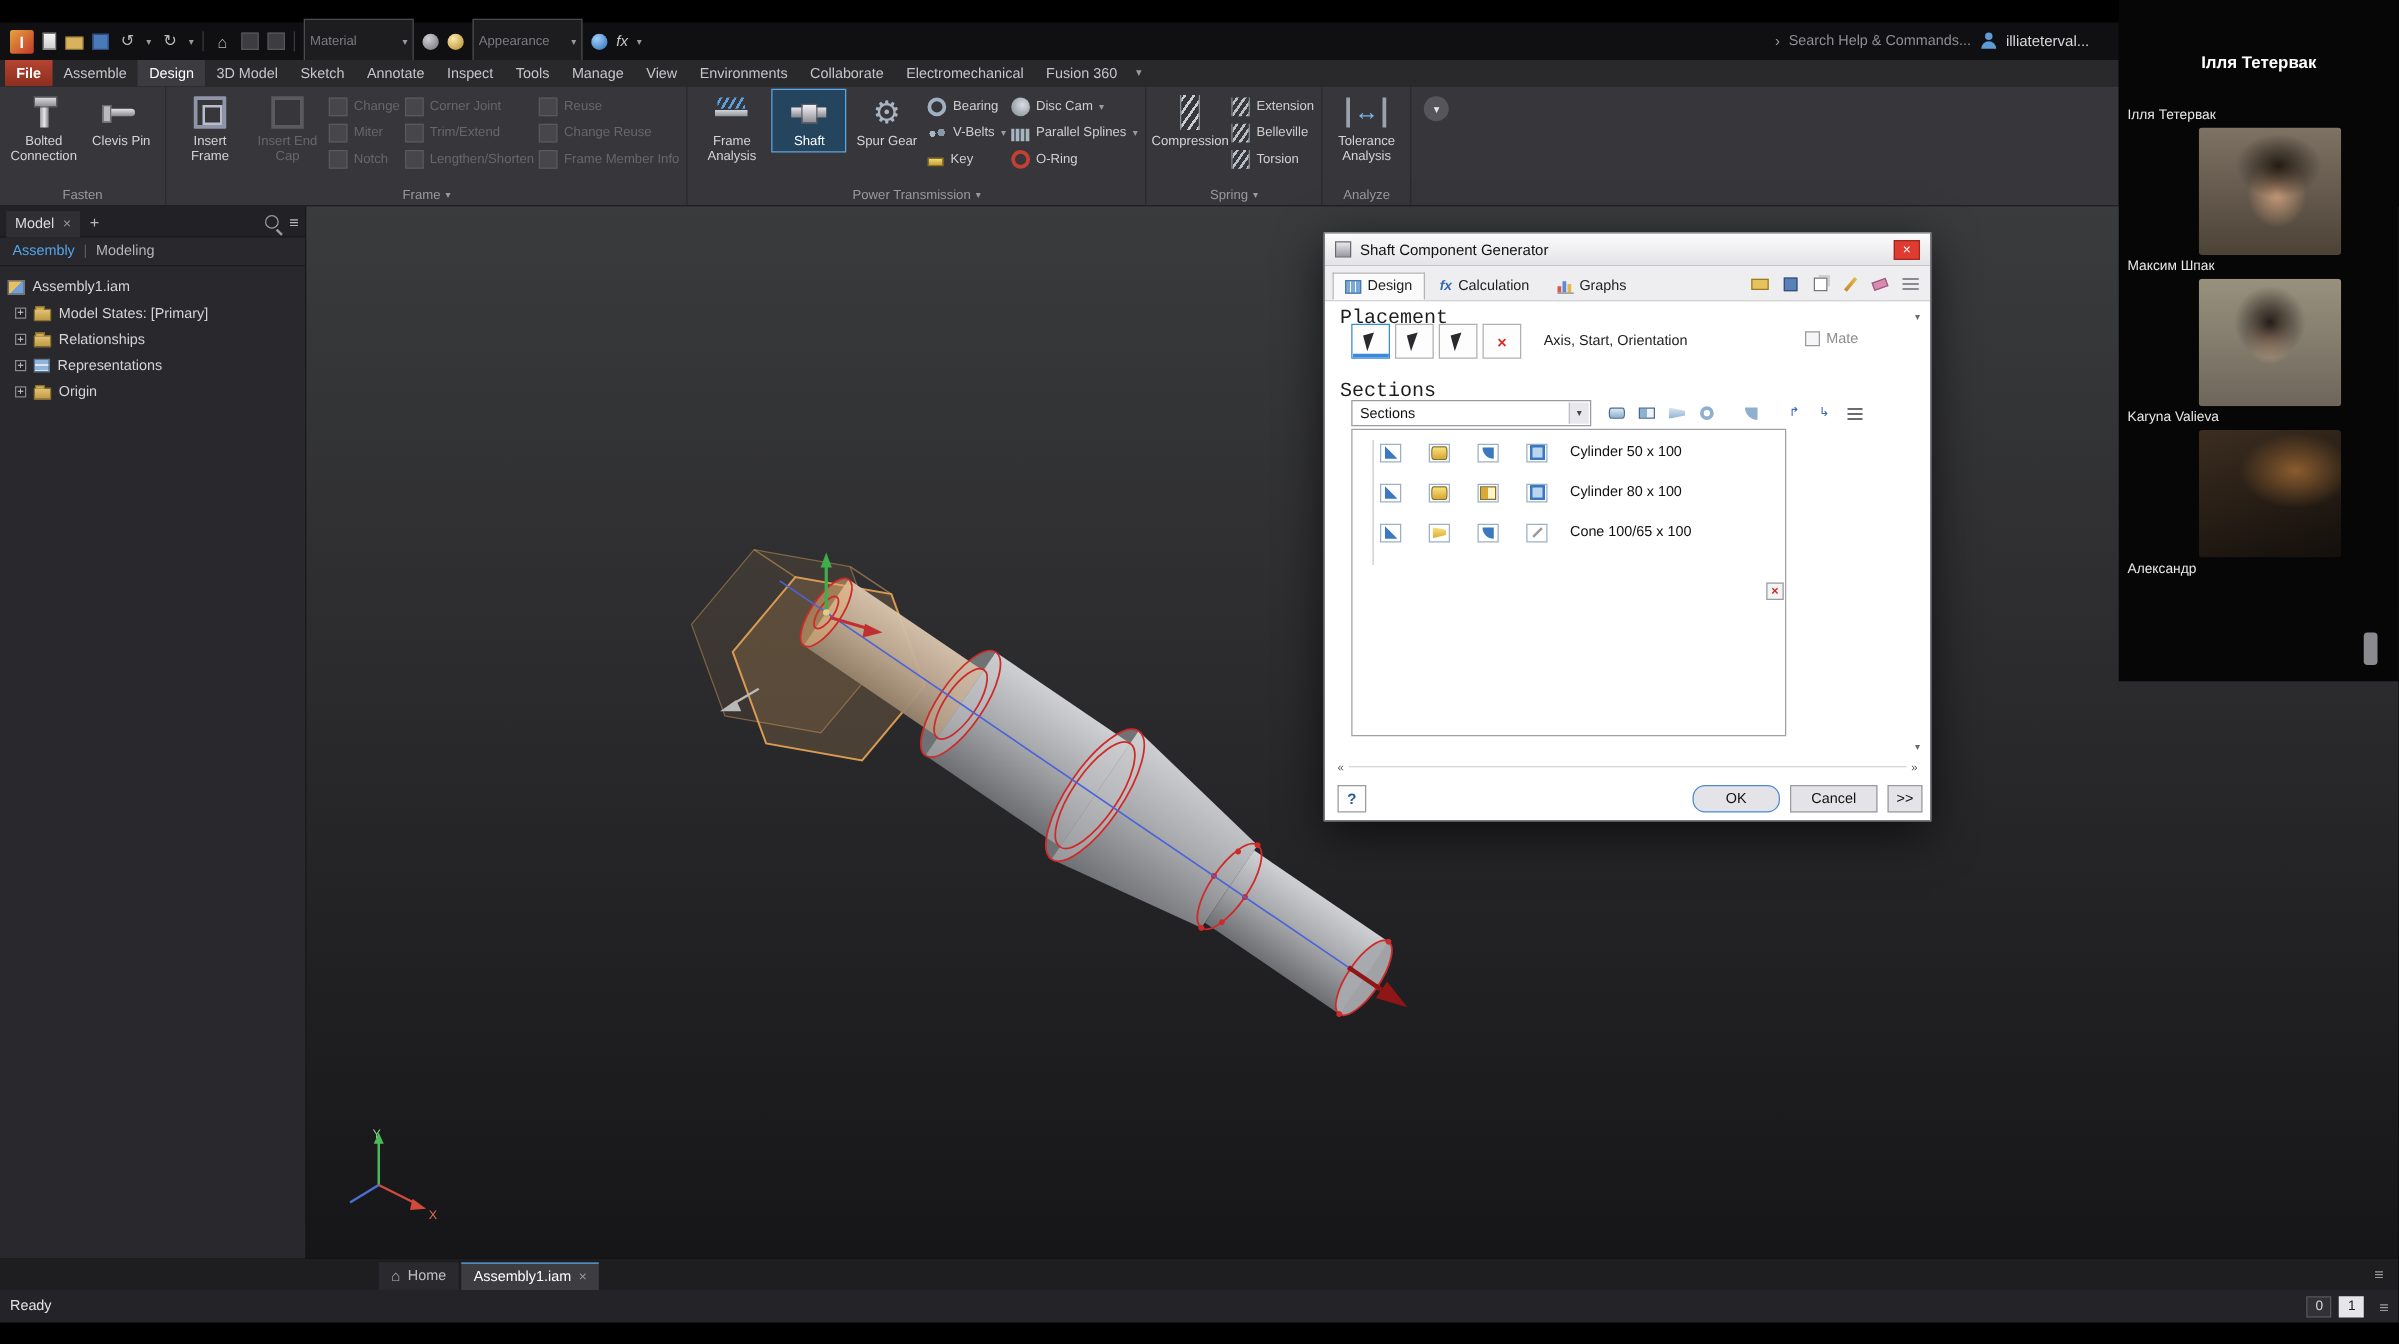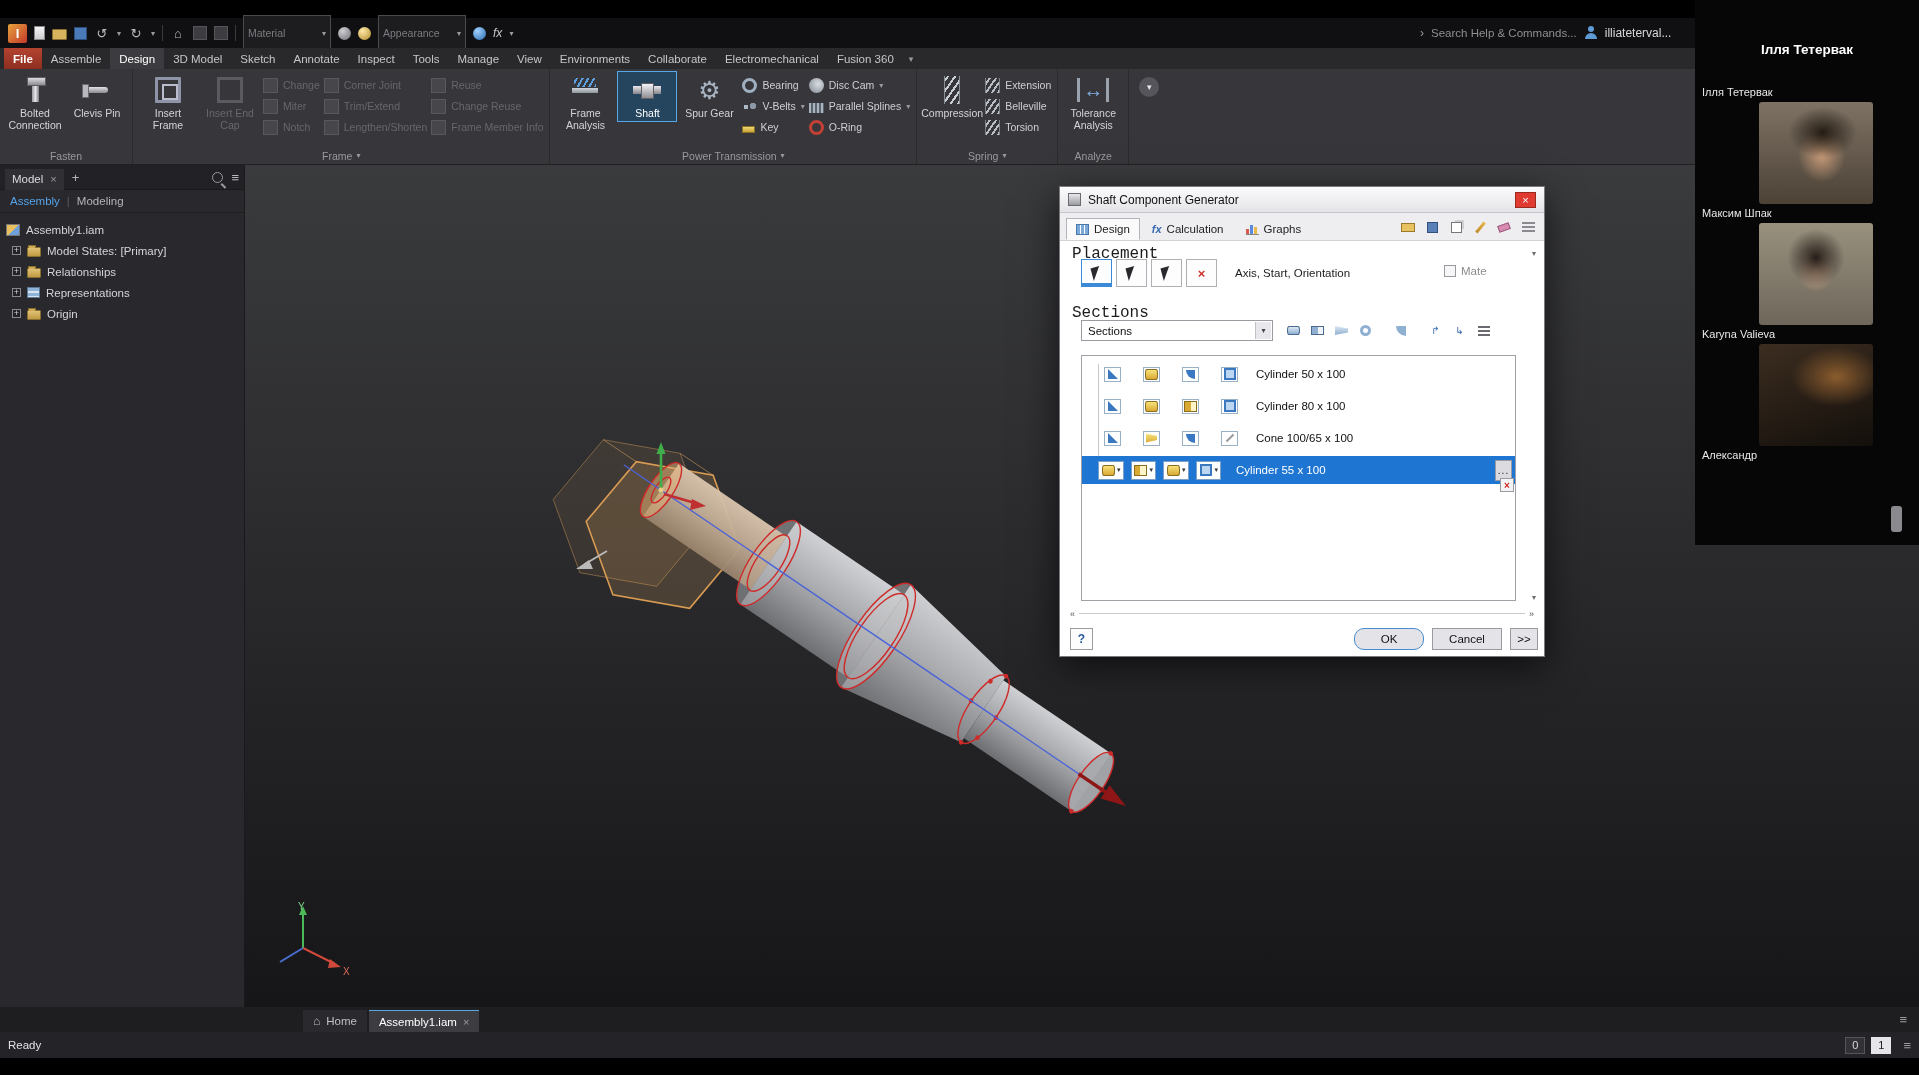--- a/index.html
+++ b/index.html
@@ -140,21 +140,21 @@
   .sticons{display:flex;gap:3px;align-items:center;}
   .stgap{width:8px;}
   .sti{width:21px;height:18px;display:flex;align-items:center;justify-content:center;border:1px solid transparent;}
   .st-cyl{width:13px;height:9px;background:linear-gradient(#dce8f4,#8fb0d0);border:1px solid #4a6a90;border-radius:2px/4px;}
   .st-cyl2{width:13px;height:9px;background:linear-gradient(90deg,#8fb0d0 50%,#f0f4f8 50%);border:1px solid #4a6a90;}
   .st-cone{width:13px;height:9px;background:linear-gradient(#dce8f4,#8fb0d0);clip-path:polygon(0 0,100% 28%,100% 72%,0 100%);}
   .st-torus{width:11px;height:11px;border:3px solid #8fb0d0;border-radius:50%;}
   .st-fillet{width:10px;height:10px;background:#8fb0d0;border-radius:0 0 0 100%;}
   .st-up{color:#3a6ab0;font-size:10px;}
   .st-list{width:12px;height:10px;background:repeating-linear-gradient(#6a6a70 0 2px,transparent 2px 4px);}
-  .slist{position:absolute;left:21px;top:168px;width:435px;height:246px;background:#fff;border:1px solid #a0a0a6;overflow:hidden;}
+  .slist{position:absolute;left:21px;top:156px;width:348px;height:246px;background:#fff;border:1px solid #a0a0a6;overflow:hidden;}
   .treeline{position:absolute;left:16px;top:8px;height:100px;border-left:1px solid #c8c8cc;}
   .srow{height:28px;margin-top:4px;display:flex;align-items:center;padding-left:22px;position:relative;}
   .srow .ics{display:flex;gap:22px;width:152px;align-items:center;}
   .slabel{font-size:11.5px;color:#111;}
   .fi{width:17px;height:15px;background:#fff;border:1px solid #9ab0c4;display:flex;align-items:center;justify-content:center;flex:none;}
   .fi-tri::before{content:"";width:0;height:0;border-left:10px solid #3a78c2;border-top:10px solid transparent;}
   .fi-cyl::before{content:"";width:11px;height:9px;background:linear-gradient(180deg,#f7e27a,#d9a933);border:1px solid #8a6d1f;border-radius:2px/4px;}
   .fi-cylh::before{content:"";width:11px;height:9px;background:linear-gradient(90deg,#d9a933 50%,#fdf4c8 50%);border:1px solid #8a6d1f;}
   .fi-cone::before{content:"";width:11px;height:9px;background:linear-gradient(#f7e27a,#d9a933);clip-path:polygon(0 0,100% 28%,100% 72%,0 100%);}
   .fi-fillet::before{content:"";width:9px;height:9px;background:#3a78c2;border-radius:0 0 0 100%;}
@@ -677,40 +677,20 @@
     </div>
     <div class="srow">
       <span class="ics">
         <span class="fi fi-tri"></span>
         <span class="fi fi-cone"></span>
         <span class="fi fi-fillet"></span>
         <span class="fi fi-dash"></span>
       </span>
       <span class="slabel">Cone 100/65 x 100</span>
     </div>
-    <div class="srow selected">
-      <span class="figrp">
-          <span class="fi fi-cyl"></span>
-          <span class="fcaret">▾</span>
-        </span>
-      <span class="figrp">
-          <span class="fi fi-cylh"></span>
-          <span class="fcaret">▾</span>
-        </span>
-      <span class="figrp">
-          <span class="fi fi-cyl"></span>
-          <span class="fcaret">▾</span>
-        </span>
-      <span class="figrp">
-          <span class="fi fi-sq"></span>
-          <span class="fcaret">▾</span>
-        </span>
-      <span class="slabel">Cylinder 55 x 100</span>
-      <span class="more">...</span>
-    </div>
     <span class="rowdel">×</span>
   </div>
 
   <div class="side-strip">
     <span>▾</span>
     <span>▾</span>
   </div>
 
   <div class="splitbar">
     <span>«</span>

